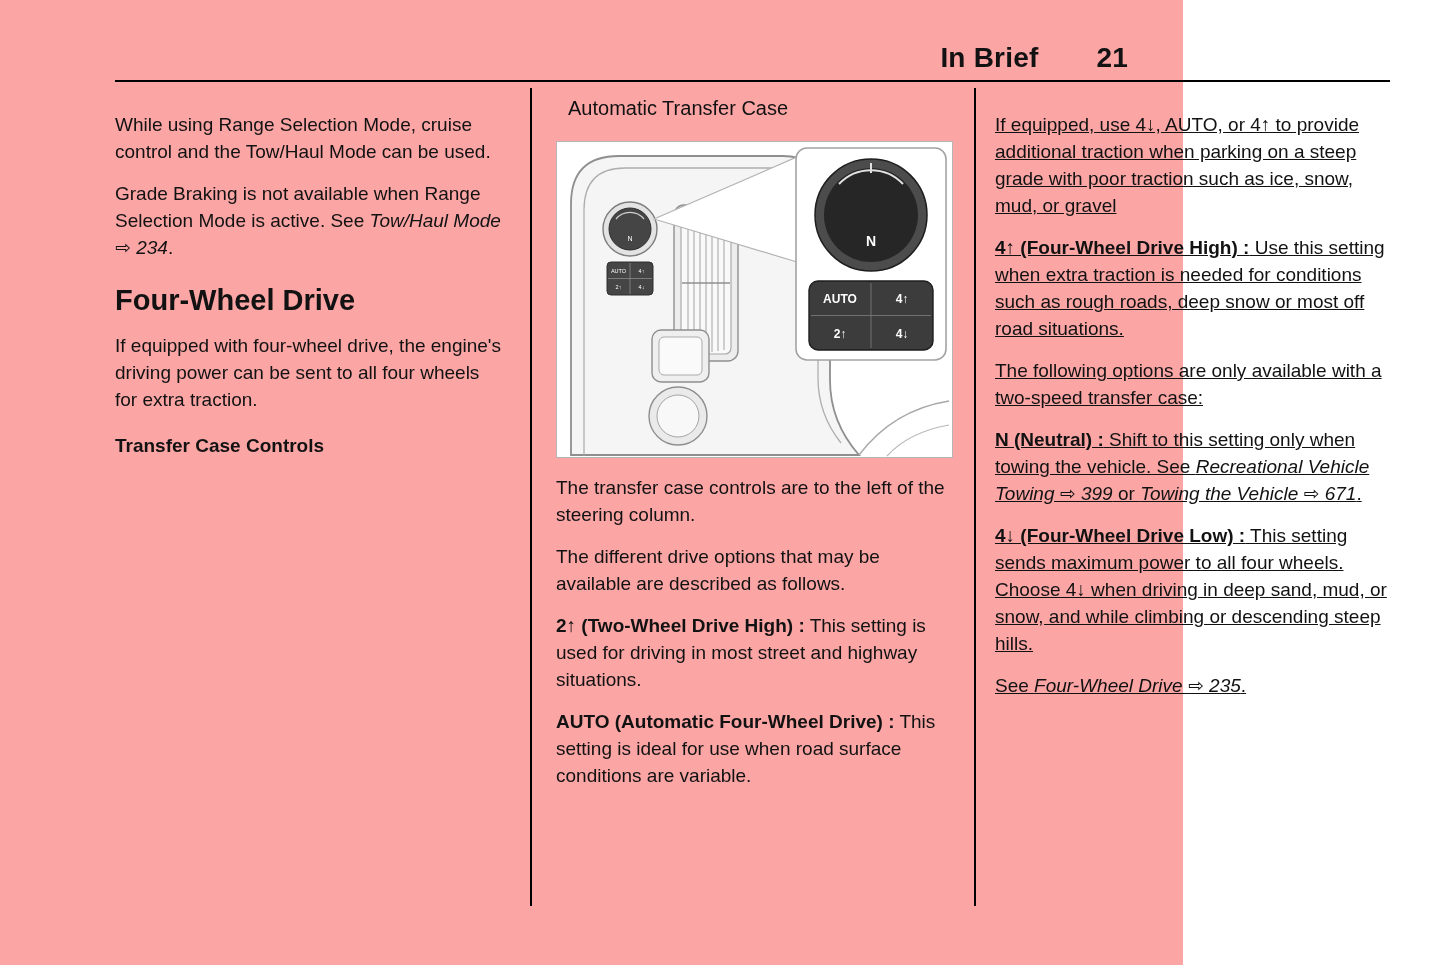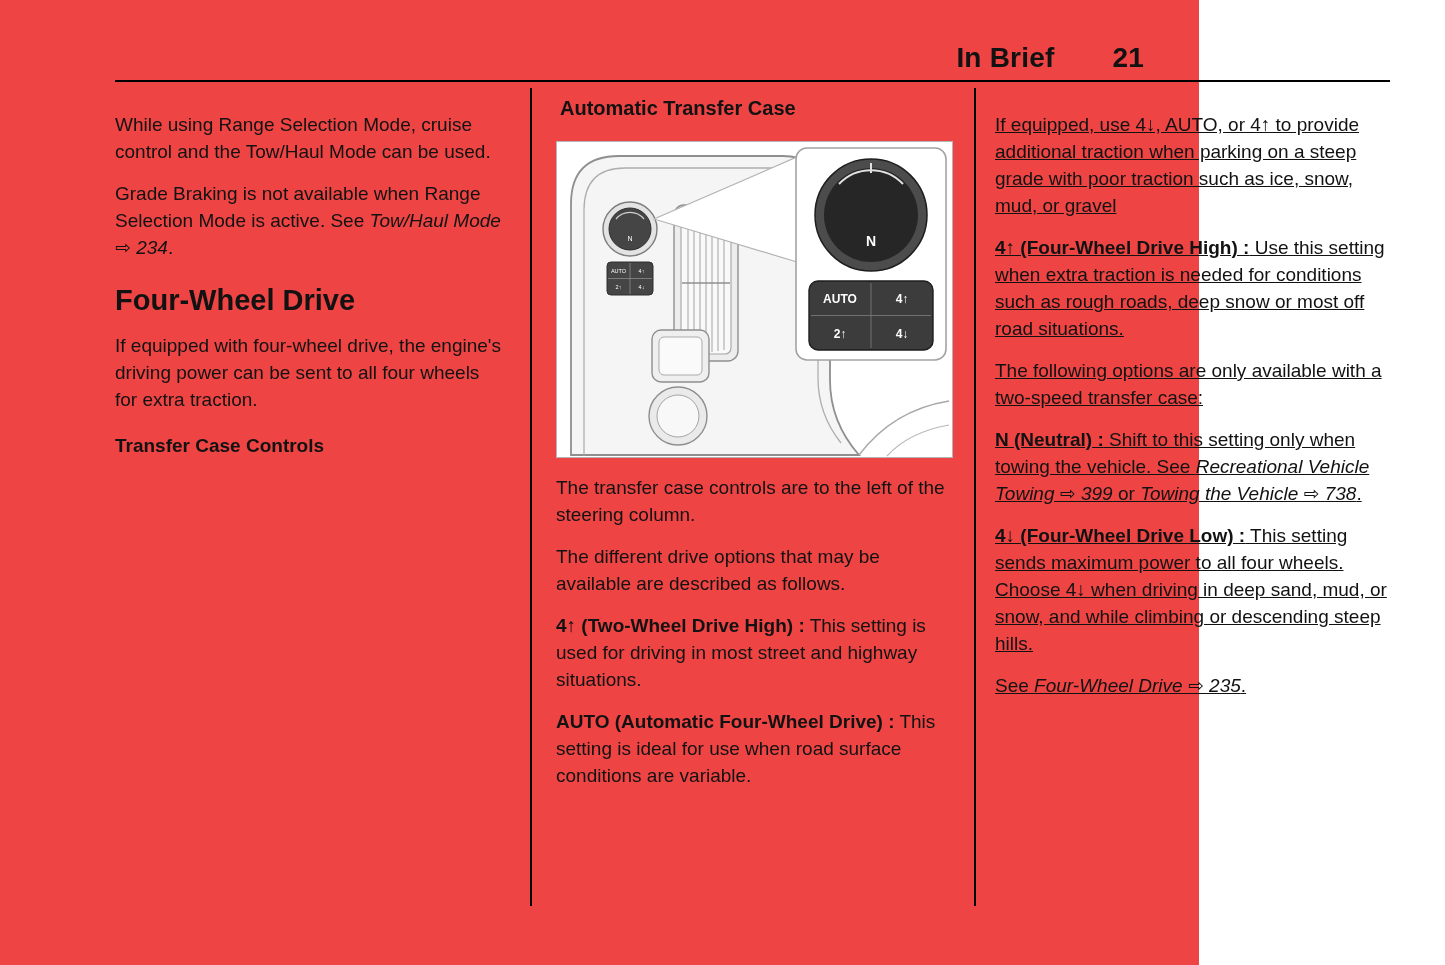--- a/index.html
+++ b/index.html
@@ -11,22 +11,21 @@
     width: 1445px;
     height: 965px;
     font-family: "Liberation Sans", "DejaVu Sans", sans-serif;
     color: #121212;
     overflow: hidden;
   }
   .page {
     position: relative;
     width: 1183px;
     height: 965px;
-    background: #ef4444;
-    padding-left: 16px;
+    background: #fca5a5;
   }
   .page-header {
     position: absolute;
     top: 42px;
     right: 55px;
     display: flex;
     gap: 58px;
     font-size: 28px;
     font-weight: bold;
     letter-spacing: 0.2px;
@@ -69,22 +68,22 @@
     line-height: 34px;
   }
   .h2 {
     font-size: 19px;
     font-weight: bold;
     margin: 20px 0 11px 0;
     line-height: 26px;
   }
   .caption {
     font-size: 20px;
-    font-weight: bold;
-    margin: 0 0 20px 4px;
+    font-weight: normal;
+    margin: 0 0 20px 12px;
     line-height: 25px;
   }
   .figure {
     width: 395px;
     height: 315px;
     border: 1px solid #b5b5b5;
     margin: 0 0 16px 0;
     background: #ffffff;
   }
   .figure svg { display: block; }
@@ -176,26 +175,26 @@
           <text x="283" y="161" font-size="12" font-weight="bold" fill="#ffffff" text-anchor="middle">AUTO</text>
           <text x="345" y="161" font-size="12" font-weight="bold" fill="#ffffff" text-anchor="middle">4↑</text>
           <text x="283" y="196" font-size="12" font-weight="bold" fill="#ffffff" text-anchor="middle">2↑</text>
           <text x="345" y="196" font-size="12" font-weight="bold" fill="#ffffff" text-anchor="middle">4↓</text>
         </g>
       </svg>
     </figure>
 
     <p class="p">The transfer case controls are to the left of the steering column.</p>
     <p class="p">The different drive options that may be available are described as follows.</p>
-    <p class="p"><span class="b">4↑ (Two-Wheel Drive High) :</span><span> This setting is used for driving in most street and highway situations.</span></p>
+    <p class="p"><span class="b">2↑ (Two-Wheel Drive High) :</span><span> This setting is used for driving in most street and highway situations.</span></p>
     <p class="p"><span class="b">AUTO (Automatic Four-Wheel Drive) :</span><span> This setting is ideal for use when road surface conditions are variable.</span></p>
   </section>
 
   <section class="col col3">
     <p class="p">If equipped, use 4↓, AUTO, or 4↑ to provide additional traction when parking on a steep grade with poor traction such as ice, snow, mud, or gravel</p>
     <p class="p"><span class="b">4↑ (Four-Wheel Drive High) :</span><span> Use this setting when extra traction is needed for conditions such as rough roads, deep snow or most off road situations.</span></p>
     <p class="p">The following options are only available with a two-speed transfer case:</p>
-    <p class="p"><span class="b">N (Neutral) :</span><span> Shift to this setting only when towing the vehicle. See </span><span class="it">Recreational Vehicle Towing ⇨ 399</span><span> or </span><span class="it">Towing the Vehicle ⇨ 738</span><span>.</span></p>
+    <p class="p"><span class="b">N (Neutral) :</span><span> Shift to this setting only when towing the vehicle. See </span><span class="it">Recreational Vehicle Towing ⇨ 399</span><span> or </span><span class="it">Towing the Vehicle ⇨ 671</span><span>.</span></p>
     <p class="p"><span class="b">4↓ (Four-Wheel Drive Low) :</span><span> This setting sends maximum power to all four wheels. Choose 4↓ when driving in deep sand, mud, or snow, and while climbing or descending steep hills.</span></p>
     <p class="p"><span>See </span><span class="it">Four-Wheel Drive ⇨ 235</span><span>.</span></p>
   </section>
 
 </div>
 
 </body></html>

